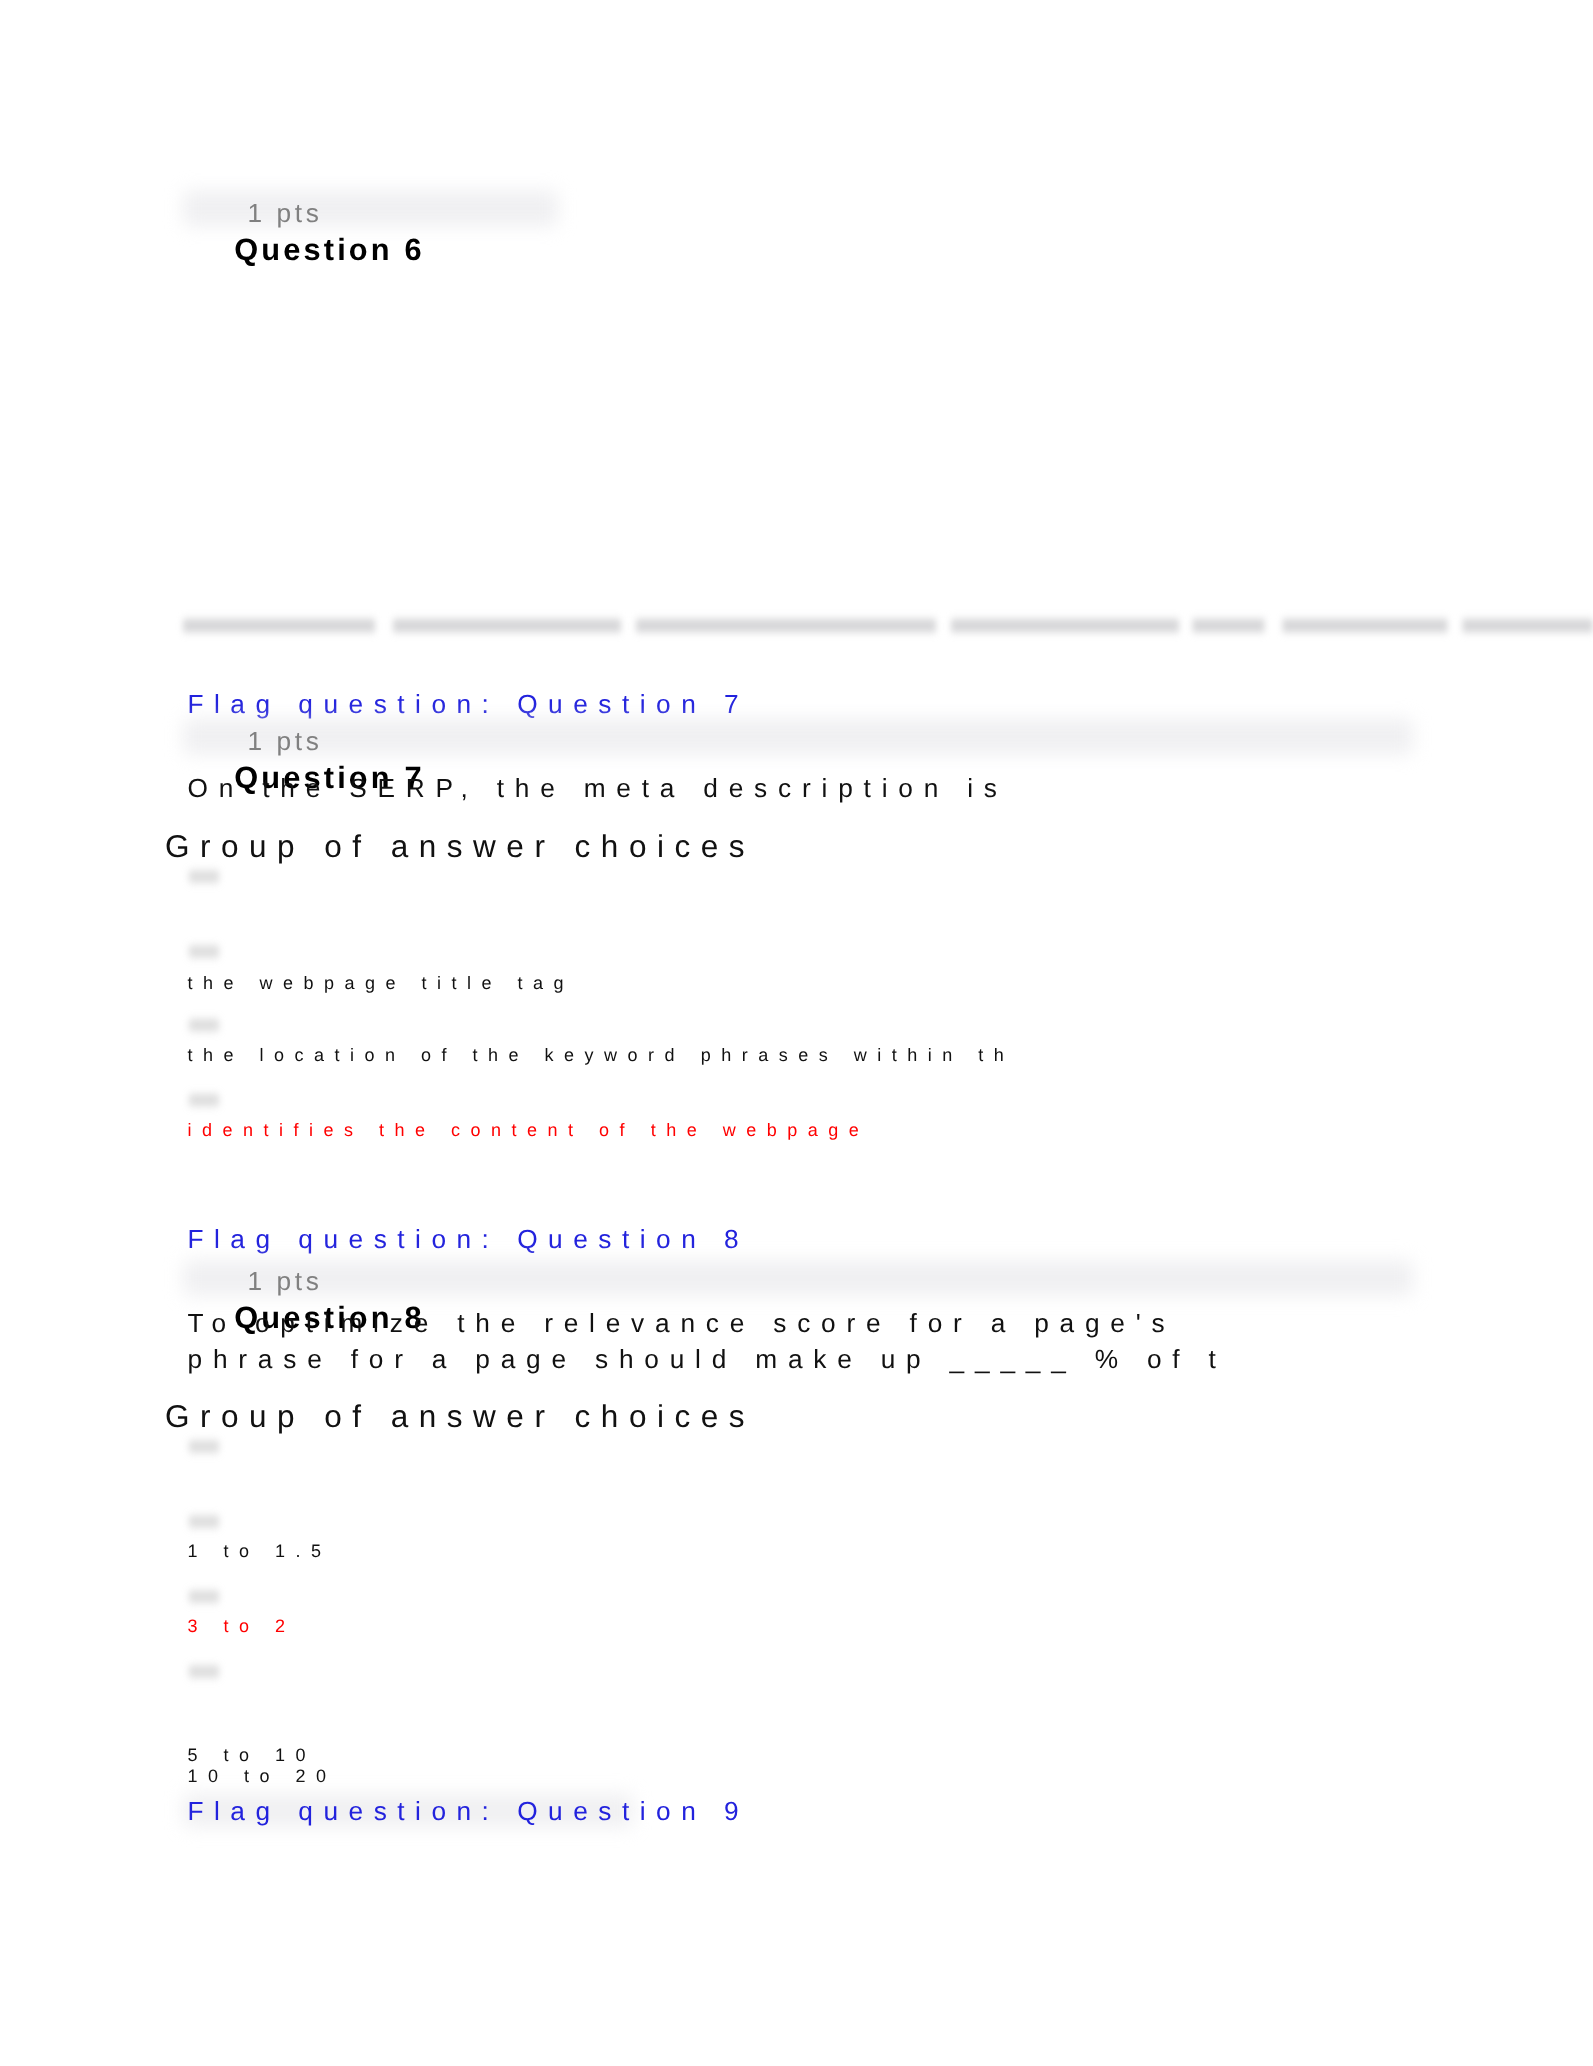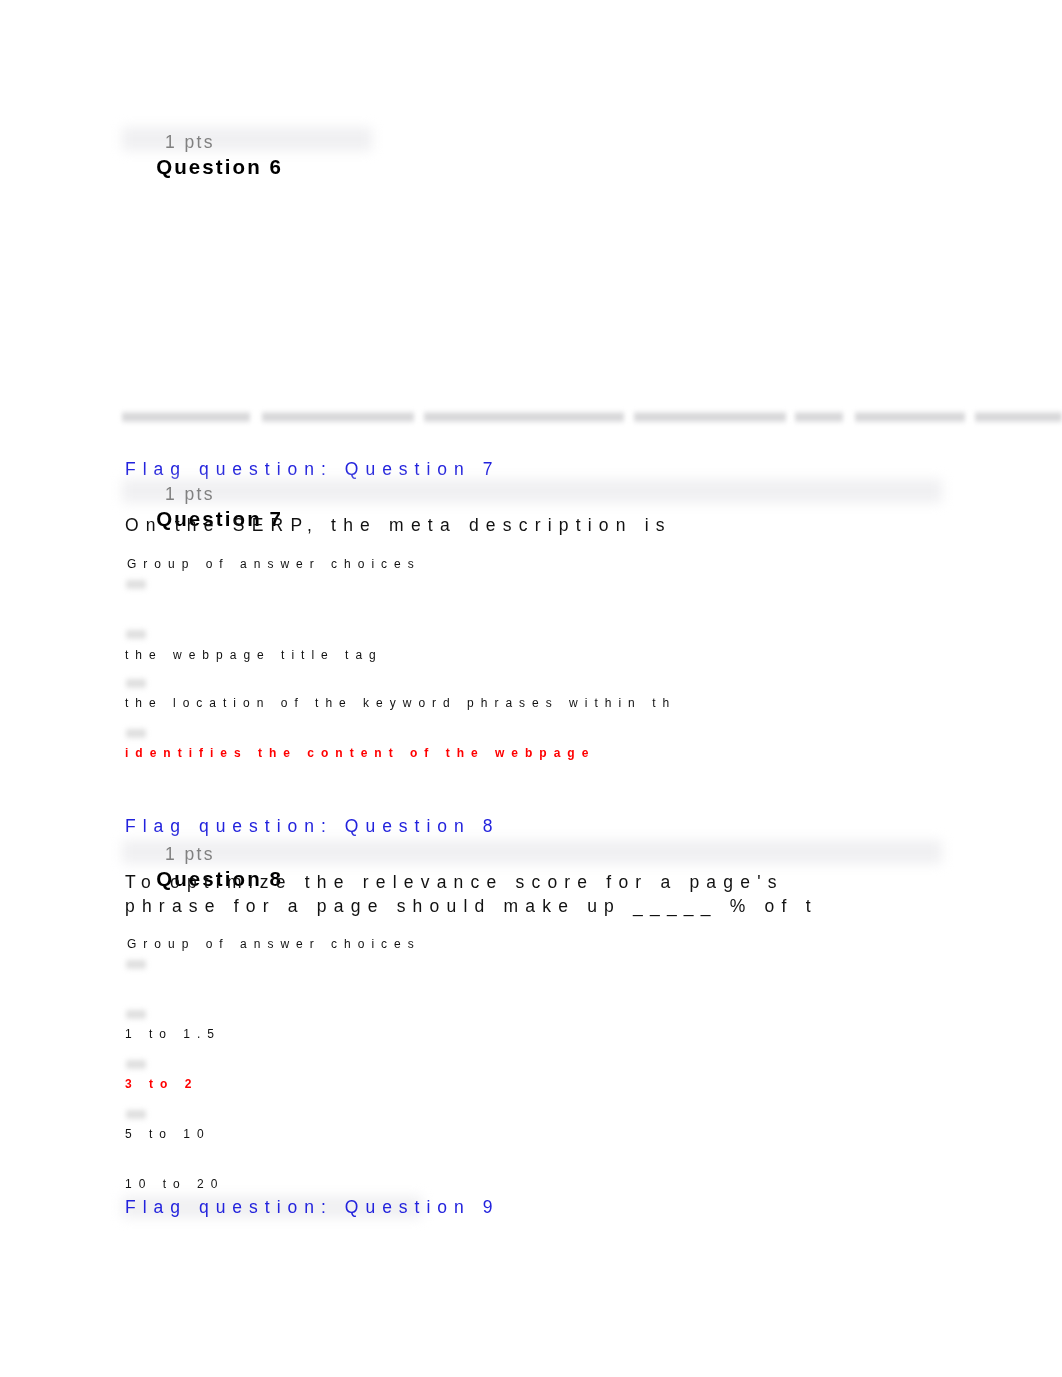--- a/index.html
+++ b/index.html
@@ -61,26 +61,26 @@
   .answer-line {
     position: absolute;
     left: 125px;
     font-size: 12px;
     letter-spacing: 7.0px;
     color: #111111;
     white-space: pre;
     line-height: 25px;
     margin-top: 41px;
   }
-  .answer-line.selected { color: #FF0000; font-weight: bold; }
+  .answer-line.selected { color: #FF0000; }
 
   .group-label {
     position: absolute;
-    left: 127px;
-    font-size: 12px;
+    left: 110px;
+    font-size: 21px;
     letter-spacing: 7.0px;
     color: #111111;
     white-space: pre;
     line-height: 25px;
   }
 
   .flag-link {
     position: absolute;
     left: 125px;
     font-size: 17.5px;
@@ -184,21 +184,21 @@
 
   <div class="group-label" style="top:932px;">Group of answer choices</div>
 
   <div class="radio-blur" style="top:958px;"></div>
   <div class="answer-line" style="top:981px;">1 to 1.5</div>
 
   <div class="radio-blur" style="top:1008px;"></div>
   <div class="answer-line selected" style="top:1031px;">3 to 2</div>
 
   <div class="radio-blur" style="top:1058px;"></div>
-  <div class="answer-line" style="top:1081px;">5 to 10</div>
+  <div class="answer-line" style="top:1117px;">5 to 10</div>
 
   <div class="radio-blur" style="top:1108px;"></div>
   <div class="answer-line" style="top:1131px;">10 to 20</div>
 
   <div class="soft-wash" style="left:122px; top:1196px; width:300px; height:22px;"></div>
   <div class="flag-link" style="top:1195px;">Flag question: Question 9</div>
 
 </div>
 
 </body></html>

